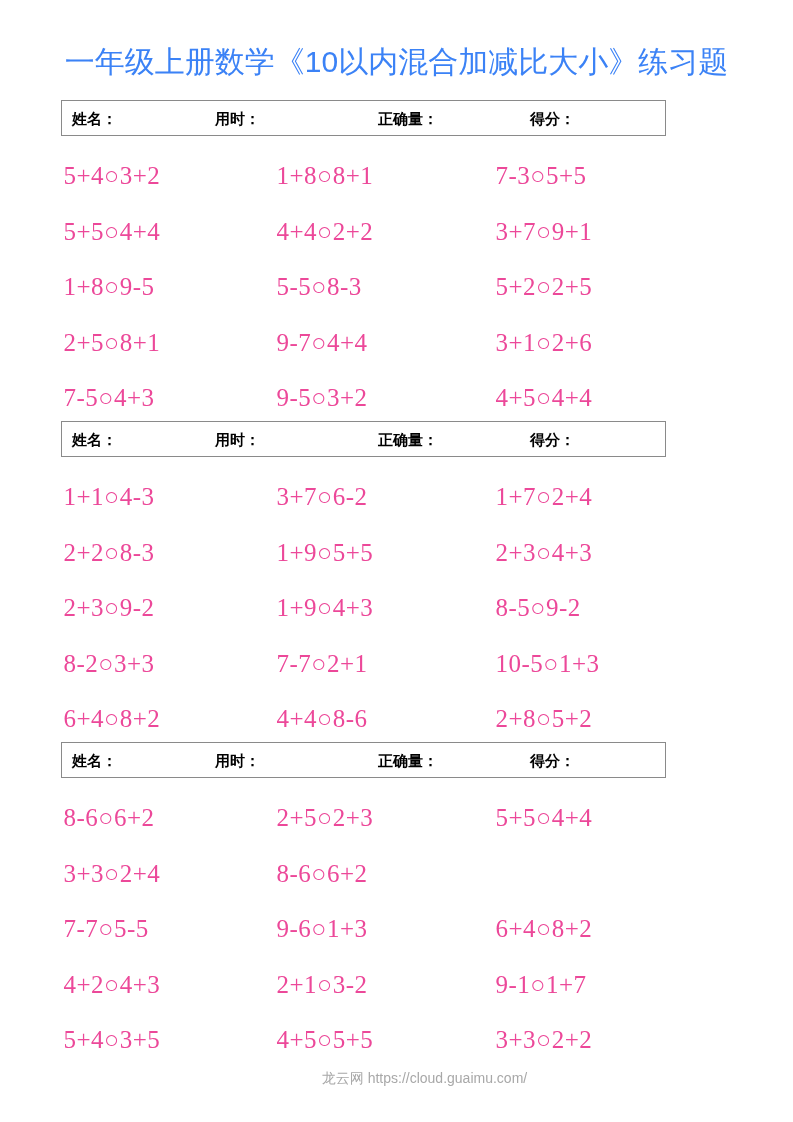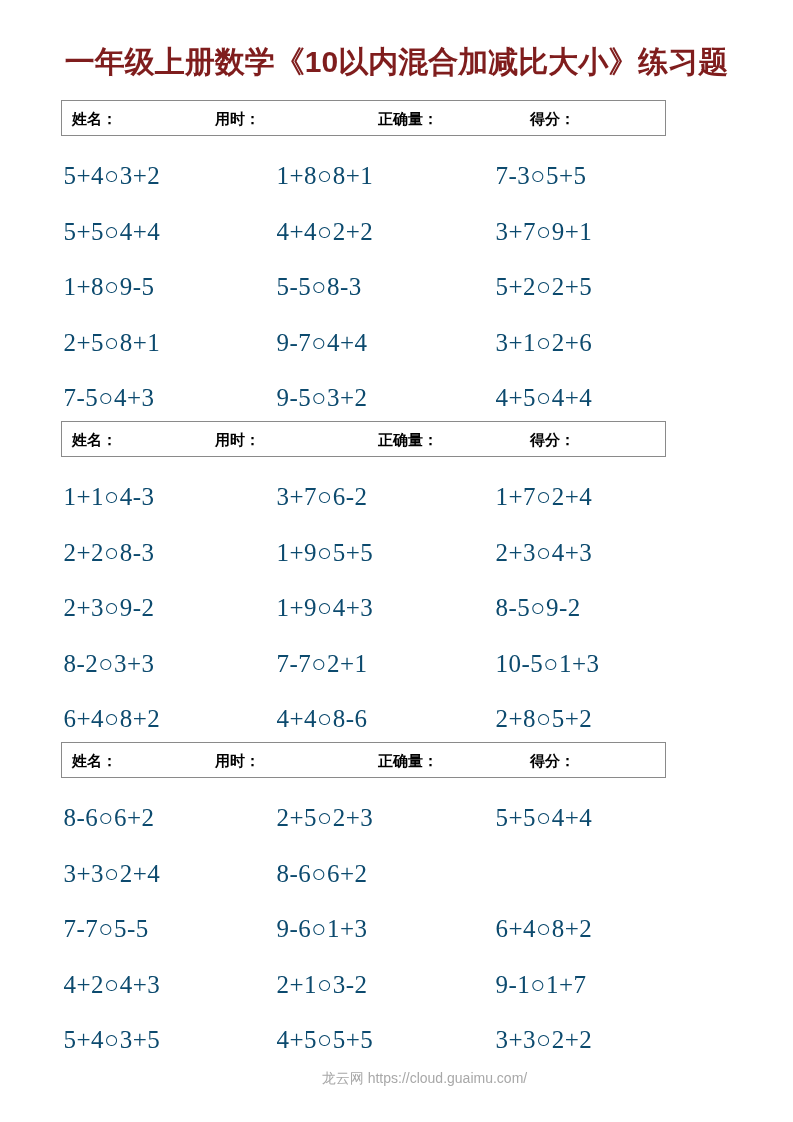--- a/index.html
+++ b/index.html
@@ -24,25 +24,25 @@
   }
 
   
   .title {
     position: absolute;
     top: 42px;
     left: 0;
     width: 793px;
     text-align: center;
     font-family: "Liberation Sans", "DejaVu Sans", sans-serif;
-    font-weight: bold;
+    font-weight: normal;
     font-size: 30px;
     letter-spacing: 0px;
     white-space: nowrap;
-    color: #7f1d1d;
+    color: #3b82f6;
   }
 
   
   .section {
     position: absolute;
     left: 0;
     width: 727px;
   }
   .section-1 { top: 100px; }
   .section-2 { top: 421px; }
@@ -83,21 +83,21 @@
   }
   .prow {
     display: flex;
     height: 55.5px;
     align-items: center;
   }
   .pcell {
     font-size: 25px;
     line-height: 1;
     white-space: nowrap;
-    color: #0c4a6e;
+    color: #ec4899;
     font-family: "Liberation Serif", "DejaVu Serif", serif;
     letter-spacing: 0.5px;
   }
   .pcell.col0 { width: 215px; padding-left: 20px; box-sizing: border-box; }
   .pcell.col1 { width: 215px; padding-left: 18px; box-sizing: border-box; }
   .pcell.col2 { width: 210px; padding-left: 22px; box-sizing: border-box; }
 
   
   .footer {
     position: absolute;

